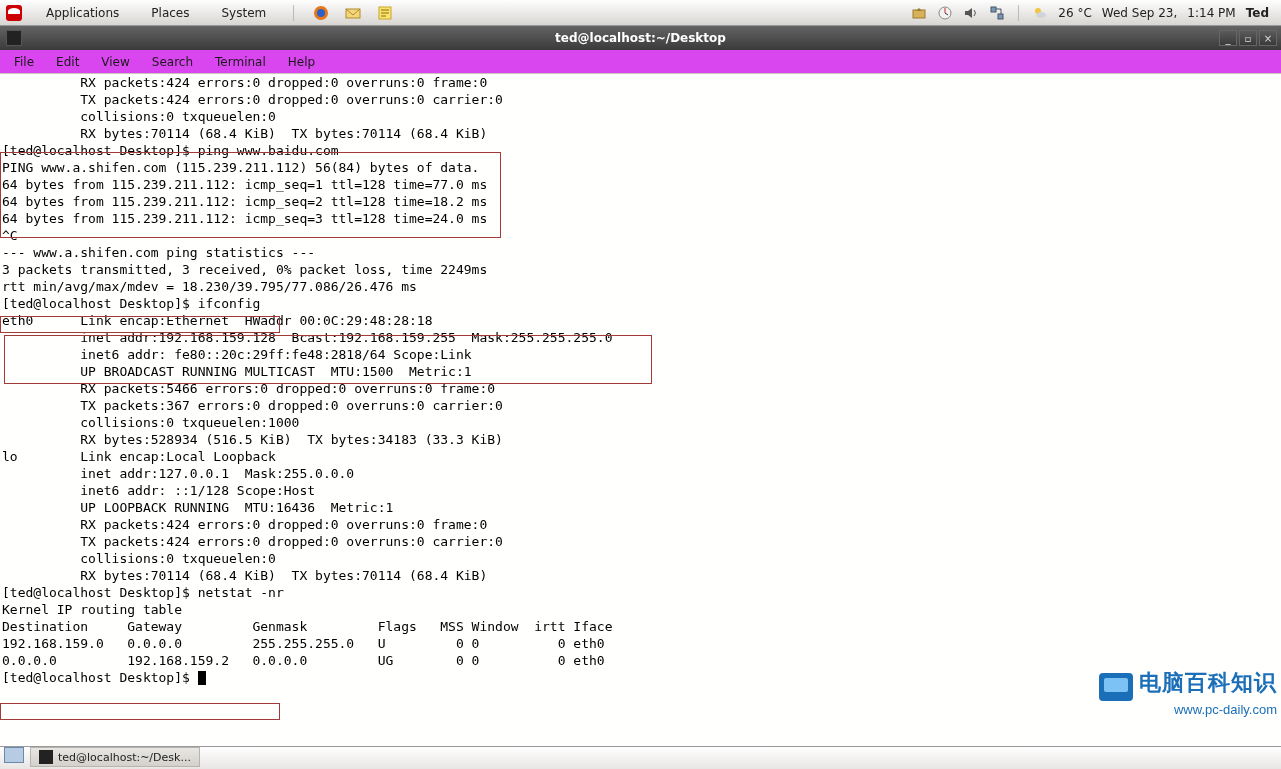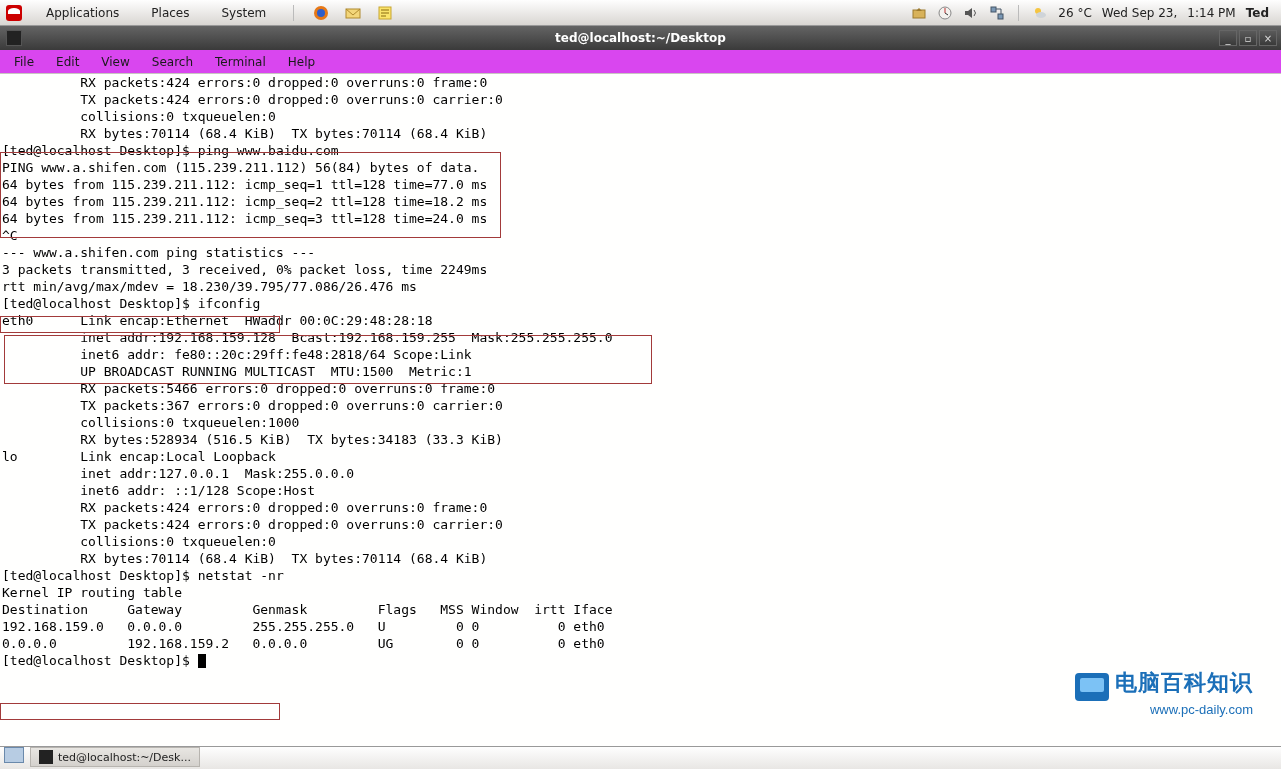--- a/index.html
+++ b/index.html
@@ -24,21 +24,21 @@
 .term .line { white-space:pre; }
 .term .box1 { position:absolute; border:1px solid #a23a3a; left:0; top:78px; width:501px; height:86px; pointer-events:none; }
 .term .box2 { position:absolute; border:1px solid #a23a3a; left:0; top:242px; width:280px; height:17px; pointer-events:none; }
 .term .box3 { position:absolute; border:1px solid #a23a3a; left:4px; top:261px; width:648px; height:49px; pointer-events:none; }
 .term .box4 { position:absolute; border:1px solid #a23a3a; left:0; top:629px; width:280px; height:17px; pointer-events:none; }
 .cursor { display:inline-block; width:8px; height:14px; background:#000; vertical-align:text-bottom; }
 .bottompanel { height:38px; background:linear-gradient(#fefefe,#d9d6d2); border-top:1px solid #999; display:flex; align-items:flex-start; padding:0 4px; gap:6px; }
 .bottompanel .showdesk { width:20px; height:16px; background:#b7cce3; border:1px solid #6a89ab; }
 .bottompanel .task { background:linear-gradient(#e8e6e2,#d4d1cd); border:1px solid #b7b4af; padding:2px 8px; font-size:11px; color:#222; display:flex; align-items:center; gap:5px; cursor:pointer; }
 .bottompanel .task .ticon { width:14px; height:14px; background:#222; }
-.watermark { position:absolute; right:28px; bottom:28px; text-align:right; font-family:sans-serif; pointer-events:none; }
+.watermark { position:absolute; right:4px; bottom:28px; text-align:right; font-family:sans-serif; pointer-events:none; }
 .watermark .wm1 { color:#1b6fb8; font-size:22px; font-weight:bold; letter-spacing:1px; }
 .watermark .wm2 { color:#1b6fb8; font-size:13px; }
 .watermark .wmicon { width:34px; height:28px; background:#1b6fb8; display:inline-block; border-radius:4px; position:relative; vertical-align:middle; margin-right:6px; }
 .watermark .wmicon::after { content:""; position:absolute; top:5px; left:5px; width:24px; height:14px; background:#7cc2f5; border-radius:2px; }
 </style>
 </head>
 <body>
 
 <div class="toppanel">
   <span class="redhat"></span>
@@ -134,20 +134,21 @@
   <div class="line">          inet6 addr: fe80::20c:29ff:fe48:2818/64 Scope:Link</div>
   <div class="line">          UP BROADCAST RUNNING MULTICAST  MTU:1500  Metric:1</div>
   <div class="line">          RX packets:5466 errors:0 dropped:0 overruns:0 frame:0</div>
   <div class="line">          TX packets:367 errors:0 dropped:0 overruns:0 carrier:0</div>
   <div class="line">          collisions:0 txqueuelen:1000 </div>
   <div class="line">          RX bytes:528934 (516.5 KiB)  TX bytes:34183 (33.3 KiB)</div>
   <div class="line"></div>
   <div class="line">lo        Link encap:Local Loopback  </div>
   <div class="line">          inet addr:127.0.0.1  Mask:255.0.0.0</div>
   <div class="line">          inet6 addr: ::1/128 Scope:Host</div>
+  <div class="line">          UP LOOPBACK RUNNING  MTU:16436  Metric:1</div>
   <div class="line">          RX packets:424 errors:0 dropped:0 overruns:0 frame:0</div>
   <div class="line">          TX packets:424 errors:0 dropped:0 overruns:0 carrier:0</div>
   <div class="line">          collisions:0 txqueuelen:0 </div>
   <div class="line">          RX bytes:70114 (68.4 KiB)  TX bytes:70114 (68.4 KiB)</div>
   <div class="line"></div>
   <div class="line">[ted@localhost Desktop]$ netstat -nr</div>
   <div class="line">Kernel IP routing table</div>
   <div class="line">Destination     Gateway         Genmask         Flags   MSS Window  irtt Iface</div>
   <div class="line">192.168.159.0   0.0.0.0         255.255.255.0   U         0 0          0 eth0</div>
   <div class="line">0.0.0.0         192.168.159.2   0.0.0.0         UG        0 0          0 eth0</div>

